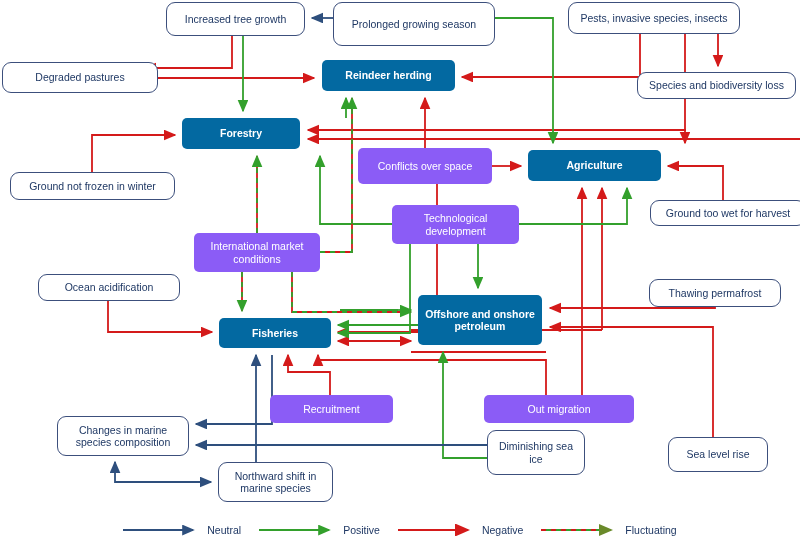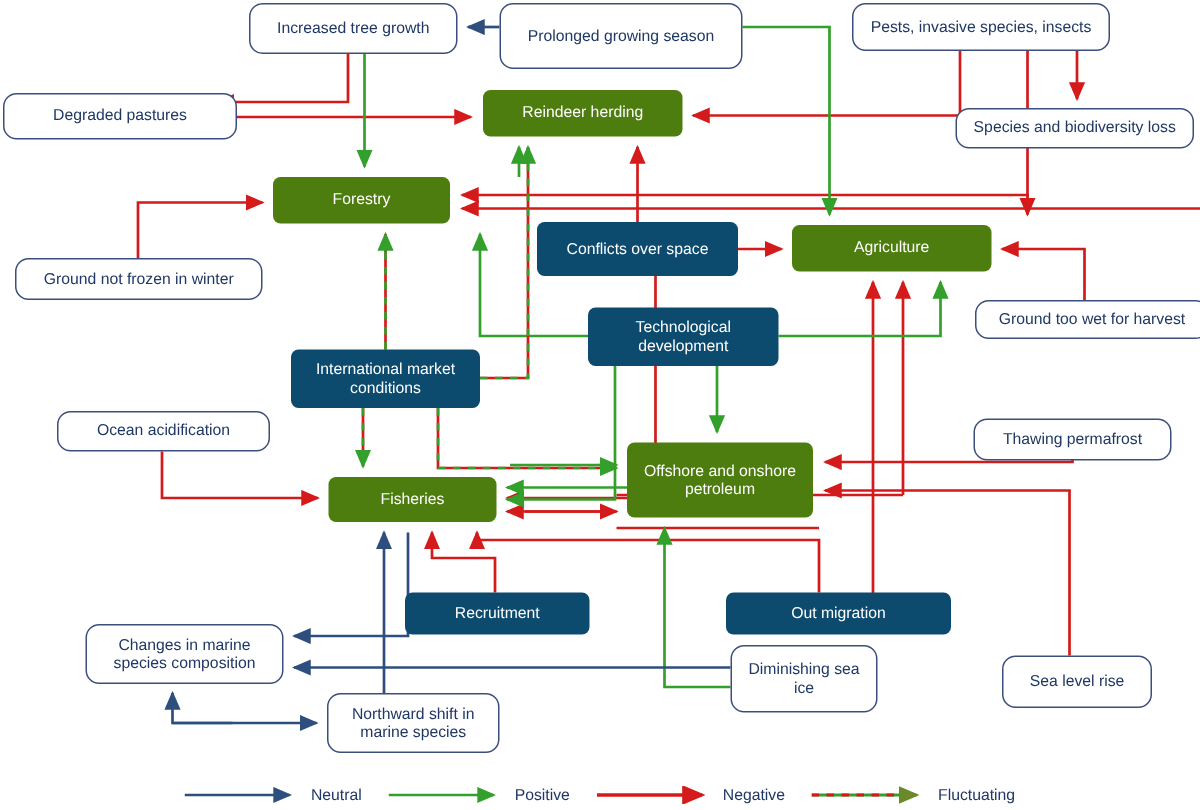--- a/index.html
+++ b/index.html
@@ -13,24 +13,24 @@
   .node{
     position:absolute;box-sizing:border-box;
     display:flex;align-items:center;justify-content:center;
     text-align:center;line-height:1.18;
   }
   .node.outline{
     background:#ffffff;border:1px solid #3c4f7c;border-radius:9px;
     color:#1f3864;font-size:10.5px;
   }
   .node.blue{
-    background:#4d7c0f;border-radius:5px;color:#ffffff;font-size:10.5px;
+    background:#0369a1;border-radius:5px;color:#ffffff;font-size:10.5px;font-weight:bold;
   }
   .node.orange{
-    background:#0c4a6e;border-radius:5px;color:#ffffff;font-size:10.5px;
+    background:#8b5cf6;border-radius:5px;color:#ffffff;font-size:10.5px;
   }
   .node span{display:block;padding:0 6px;}
   .legend{
     position:absolute;left:0;bottom:4px;width:800px;height:30px;
     display:flex;align-items:flex-end;justify-content:center;gap:18px;
   }
   .legend-item{display:flex;align-items:center;gap:6px;}
   .legend-item .lbl{font-size:10.5px;color:#1f3864;}
   .legend-item svg{display:block;}
 </style>

